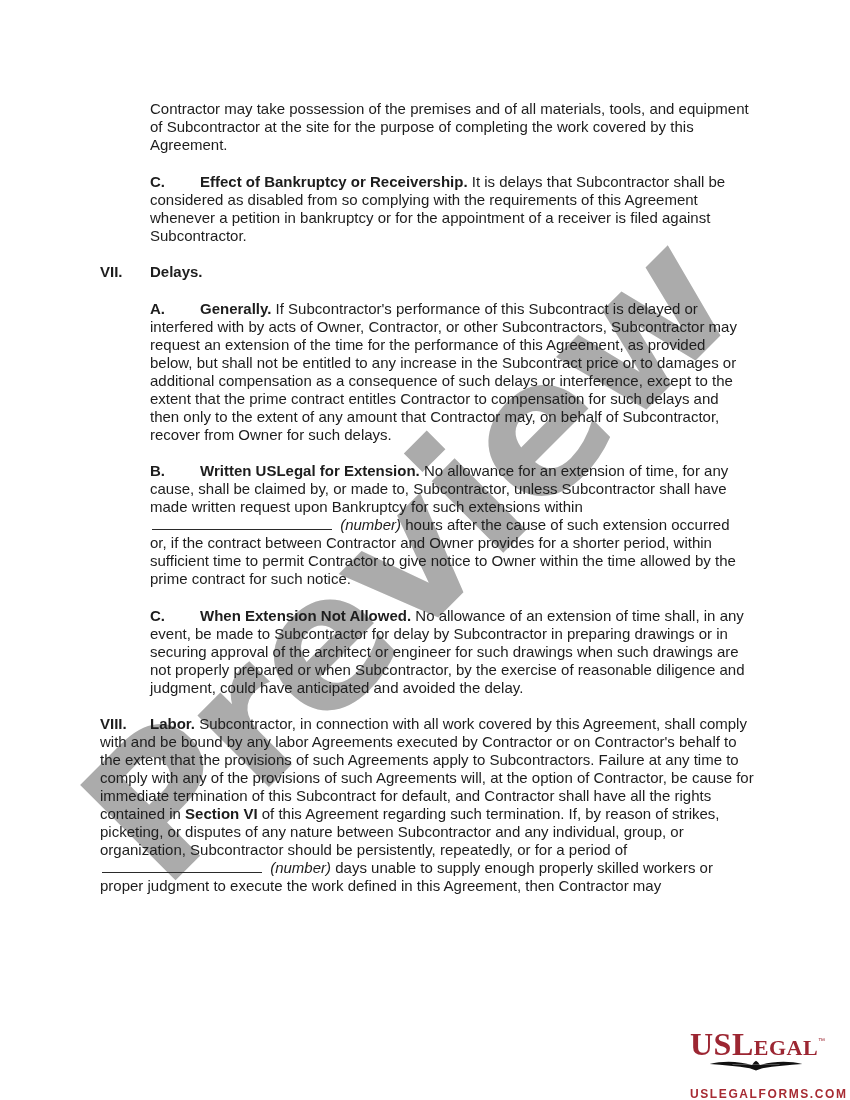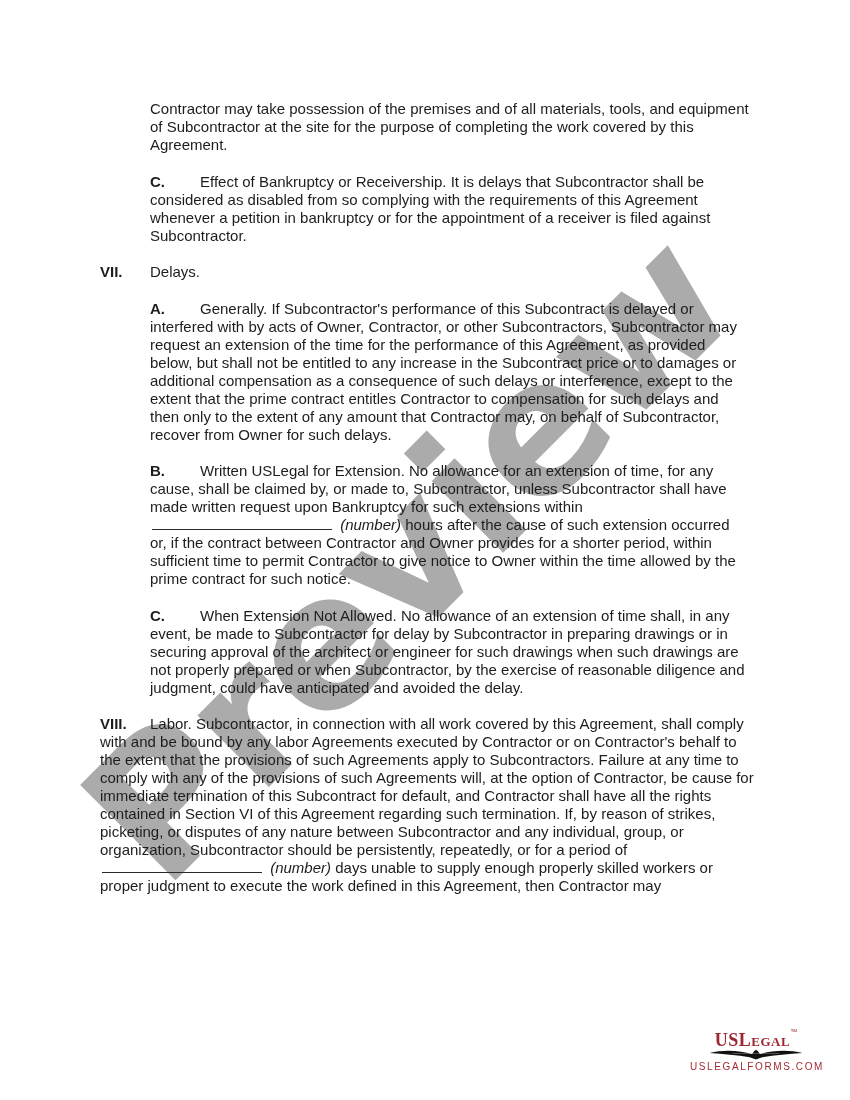--- a/index.html
+++ b/index.html
@@ -31,21 +31,21 @@
     position: relative;
     z-index: 1;
     padding-top: 100px;
     font-size: 15px;
     line-height: 18px;
   }
   .para { margin: 0 0 18.5px 0; }
   .indent-1 { margin-left: 100px; width: 655px; }
   .indent-2 { margin-left: 150px; width: 600px; }
   .clause-label { display: inline-block; width: 50px; font-weight: bold; }
-  b { font-weight: normal; }
+  b { font-weight: bold; }
   .blank {
     display: inline-block;
     border-bottom: 1.6px solid #2a2a2a;
     height: 13px;
     vertical-align: baseline;
     margin: 0 4px 0 2px;
   }
   .blank-hours { width: 180px; }
   .blank-days { width: 160px; }
   .blank-note { font-style: italic; }
@@ -55,37 +55,37 @@
     top: 1028px;
     width: 132px;
     text-align: center;
     z-index: 1;
   }
   .logo-name-row { line-height: 1; white-space: nowrap; }
   .logo-name {
     font-family: "Liberation Serif", "DejaVu Serif", serif;
     font-variant: small-caps;
     font-weight: 700;
-    font-size: 18px;
+    font-size: 32px;
     letter-spacing: 0.5px;
     color: #9c2632;
   }
   .logo-tm {
     font-size: 7px;
     color: #9c2632;
     vertical-align: 12px;
     font-family: "Liberation Sans", sans-serif;
   }
   .eagle { display: block; margin: 0 auto; width: 118px; height: 11px; }
   .logo-site {
-    font-size: 10px;
-    font-weight: normal;
+    font-size: 12px;
+    font-weight: bold;
     letter-spacing: 1.6px;
     color: #a72b33;
-    margin-top: 1px;
+    margin-top: 16px;
     font-family: "Liberation Sans", sans-serif;
   }
 </style>
 </head>
 <body>
 
 <div class="page">
 
   <div class="watermark">Preview</div>
 

